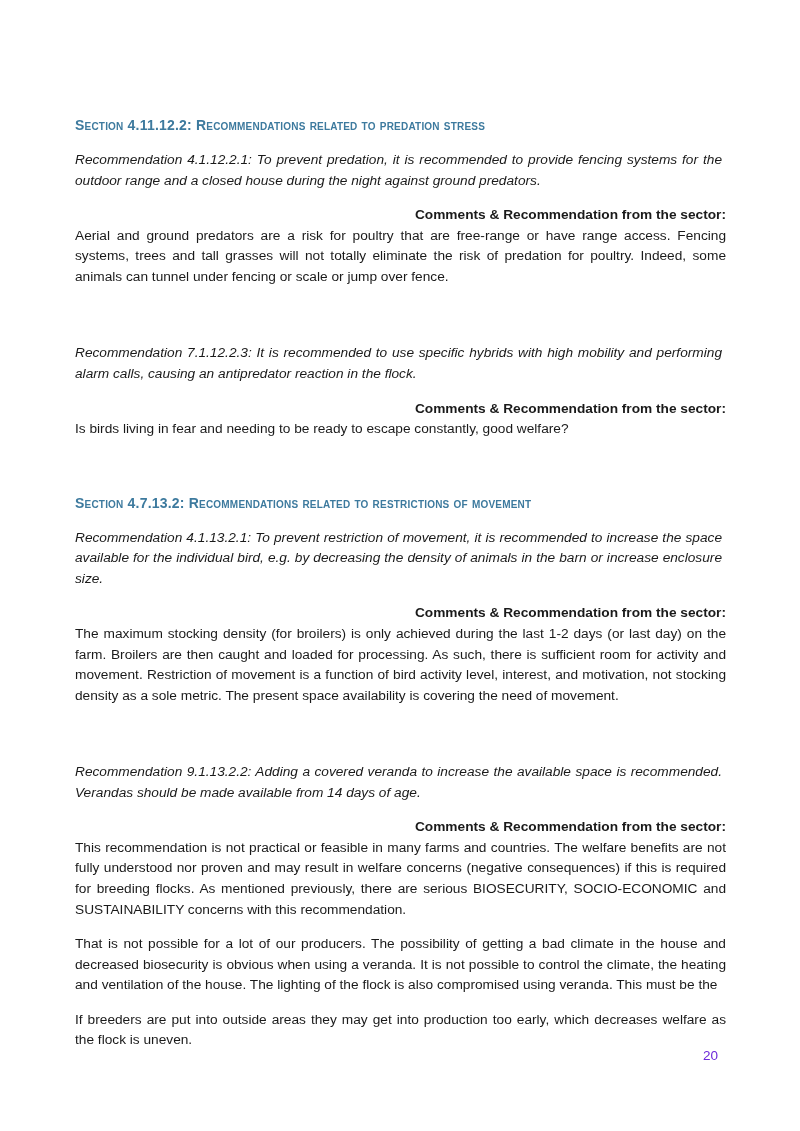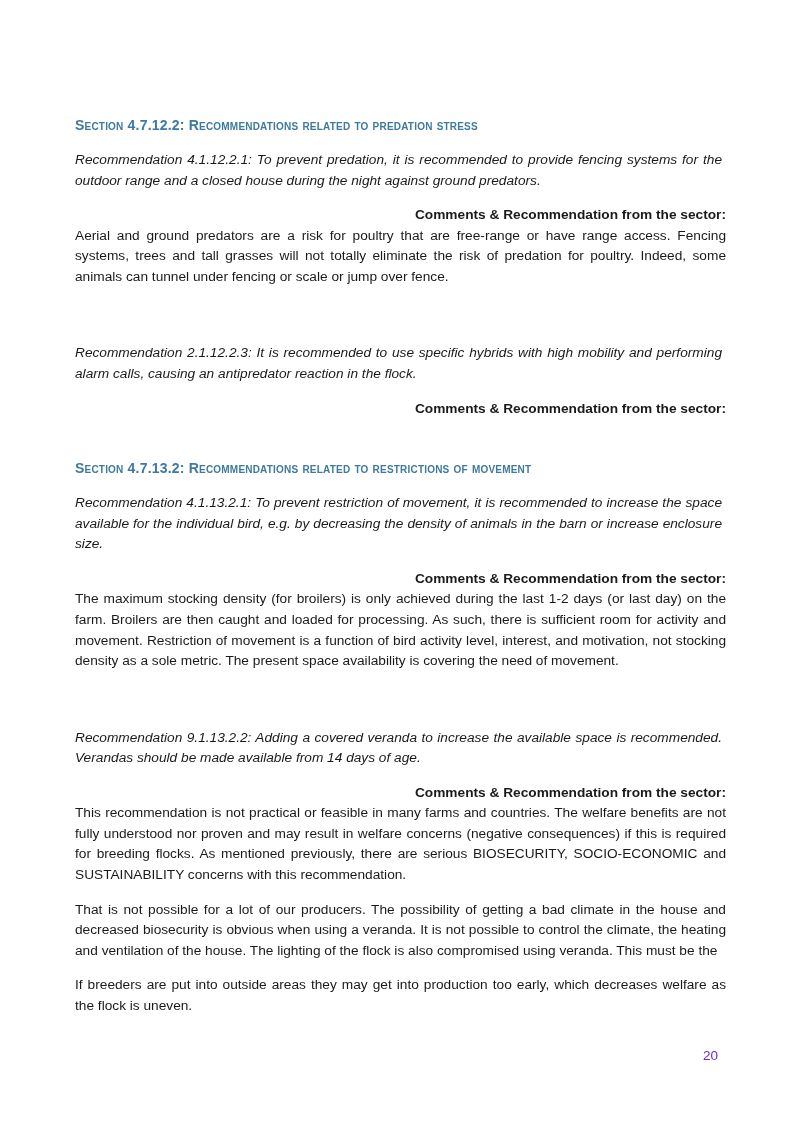--- a/index.html
+++ b/index.html
@@ -64,32 +64,33 @@
     color: #6d28d9;
   }
 </style>
 </head>
 <body>
 
 <div class="page">
   <main class="content">
 
     <section>
-      <h2 class="section-heading">Section 4.7.12.2: Recommendations related to predation stress</h2>
+      <h2 class="section-heading">Section 4.11.12.2: Recommendations related to predation stress</h2>
 
       <p class="rec">Recommendation 4.1.12.2.1: To prevent predation, it is recommended to provide fencing systems for the outdoor range and a closed house during the night against ground predators.</p>
 
       <p class="comments-label">Comments &amp; Recommendation from the sector:</p>
       <p class="body-para">Aerial and ground predators are a risk for poultry that are free-range or have range access. Fencing systems, trees and tall grasses will not totally eliminate the risk of predation for poultry. Indeed, some animals can tunnel under fencing or scale or jump over fence.</p>
 
       <div class="block-gap"></div>
 
-      <p class="rec">Recommendation 2.1.12.2.3: It is recommended to use specific hybrids with high mobility and performing alarm calls, causing an antipredator reaction in the flock.</p>
+      <p class="rec">Recommendation 7.1.12.2.3: It is recommended to use specific hybrids with high mobility and performing alarm calls, causing an antipredator reaction in the flock.</p>
 
       <p class="comments-label">Comments &amp; Recommendation from the sector:</p>
+      <p class="body-para">Is birds living in fear and needing to be ready to escape constantly, good welfare?</p>
     </section>
 
     <div class="section-gap"></div>
 
     <section>
       <h2 class="section-heading">Section 4.7.13.2: Recommendations related to restrictions of movement</h2>
 
       <p class="rec">Recommendation 4.1.13.2.1: To prevent restriction of movement, it is recommended to increase the space available for the individual bird, e.g. by decreasing the density of animals in the barn or increase enclosure size.</p>
 
       <p class="comments-label">Comments &amp; Recommendation from the sector:</p>

